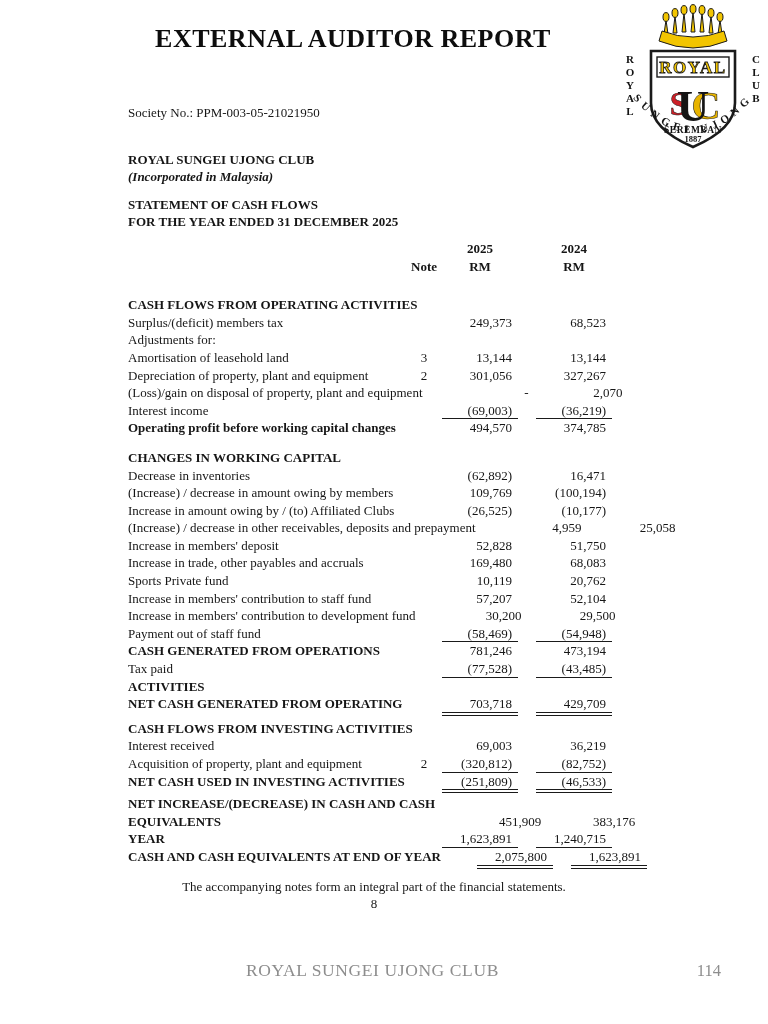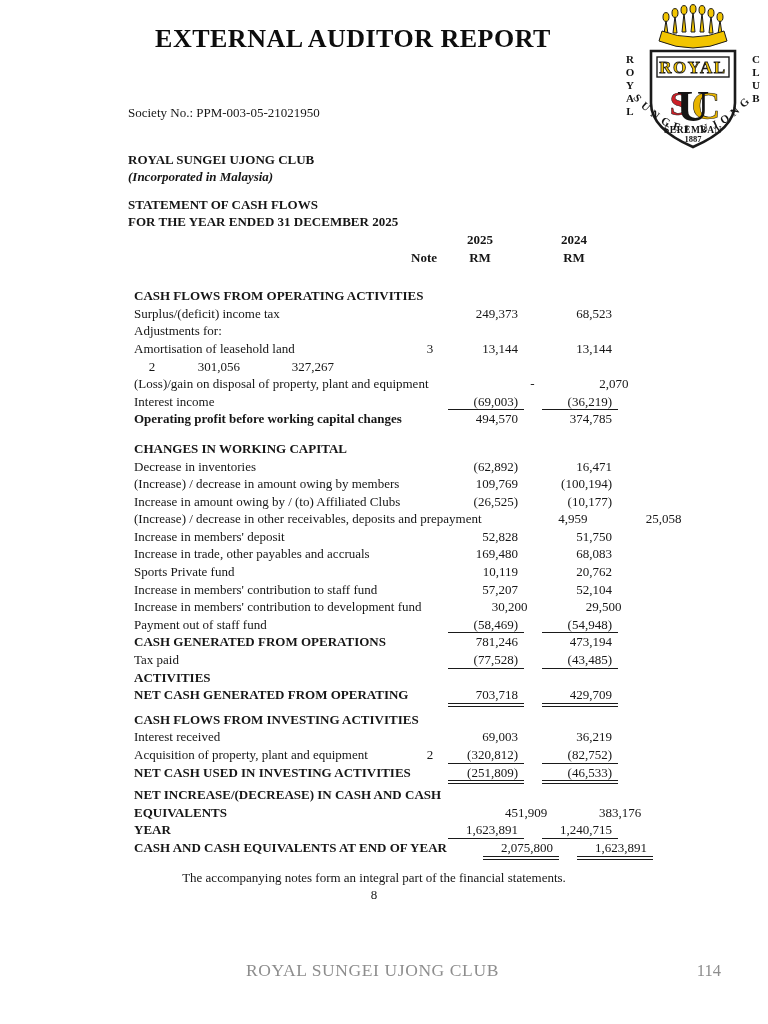--- a/index.html
+++ b/index.html
@@ -12,22 +12,22 @@
     position:absolute;top:24px;left:0;width:706px;text-align:center;
     font-size:26px;font-weight:bold;letter-spacing:0.5px;color:#0d0d0d;
   }
   .logo{position:absolute;top:3px;left:623px;width:140px;height:152px;}
 
   .content{position:absolute;left:128px;top:104px;width:492px;font-size:13px;line-height:17.6px;}
   .b{font-weight:bold;}
   .i{font-style:italic;}
   .clubblock{margin-top:29px;}
   .stmtblock{margin-top:10px;}
-  .colhead{font-weight:bold;}
-  #rows{margin-top:21px;margin-left:6px;}
+  .colhead{margin-top:9px;font-weight:bold;}
+  #rows{margin-top:21px;}
 
   .row,.hrow{display:flex;align-items:flex-end;min-height:17.6px;}
   .sec-head{font-weight:bold;white-space:nowrap;}
   .lbl{flex:0 0 278px;white-space:nowrap;overflow:visible;}
   .note{flex:0 0 36px;text-align:center;}
   .val{flex:0 0 76px;text-align:right;padding-right:6px;box-sizing:border-box;position:relative;}
   .gap{flex:0 0 18px;}
   .c{text-align:center;padding-right:0;}
   .row.bold .lbl{font-weight:bold;}
   .ul::after{content:'';position:absolute;left:0;right:0;bottom:0;border-bottom:1.2px solid #1a1a1a;}
@@ -123,41 +123,42 @@
         <div class="val c">RM</div>
         <div class="gap"></div>
         <div class="val c">RM</div>
       </div>
     </div>
 
     <div id="rows">
         <div class="section">
           <div class="row sec-head">CASH FLOWS FROM OPERATING ACTIVITIES</div>
           <div class="row">
-            <div class="lbl">Surplus/(deficit) income tax</div>
+            <div class="lbl">Surplus/(deficit) members tax</div>
             <div class="note"></div>
             <div class="val">249,373</div>
             <div class="gap"></div>
             <div class="val">68,523</div>
           </div>
           <div class="row">
             <div class="lbl">Adjustments for:</div>
             <div class="note"></div>
             <div class="val"></div>
             <div class="gap"></div>
             <div class="val"></div>
           </div>
           <div class="row">
             <div class="lbl">Amortisation of leasehold land</div>
             <div class="note">3</div>
             <div class="val">13,144</div>
             <div class="gap"></div>
             <div class="val">13,144</div>
           </div>
           <div class="row">
+            <div class="lbl">Depreciation of property, plant and equipment</div>
             <div class="note">2</div>
             <div class="val">301,056</div>
             <div class="gap"></div>
             <div class="val">327,267</div>
           </div>
           <div class="row">
             <div class="lbl">(Loss)/gain on disposal of property, plant and equipment</div>
             <div class="note"></div>
             <div class="val">-</div>
             <div class="gap"></div>

